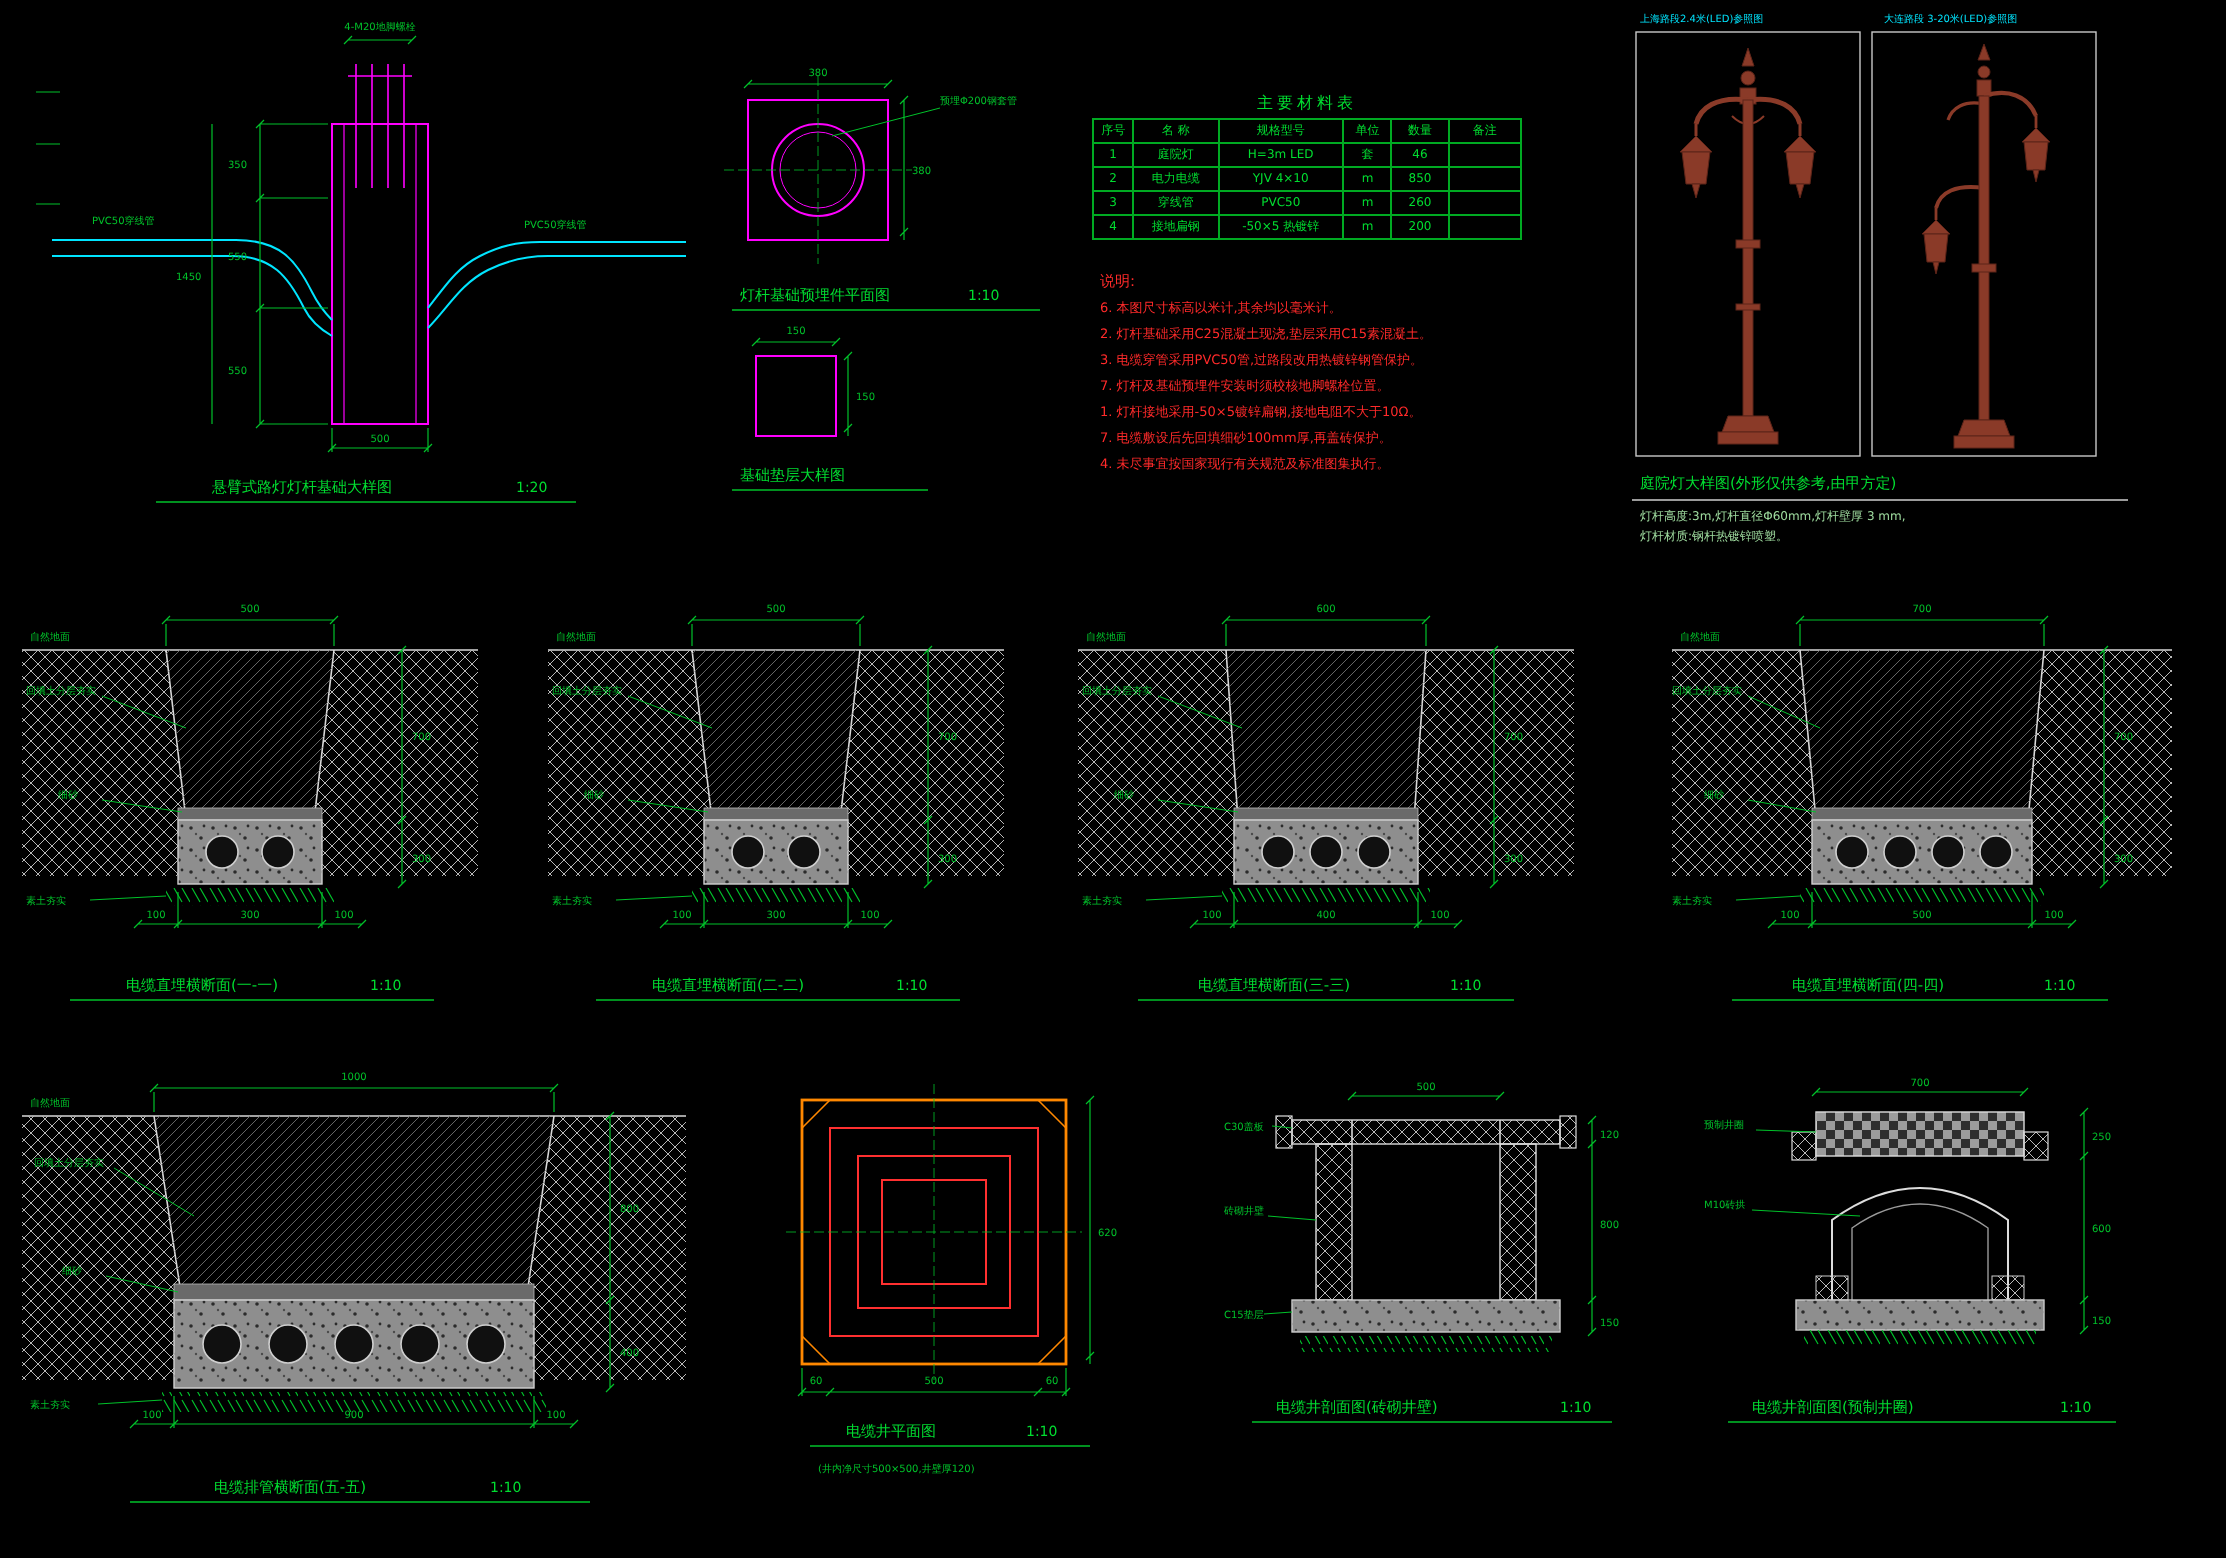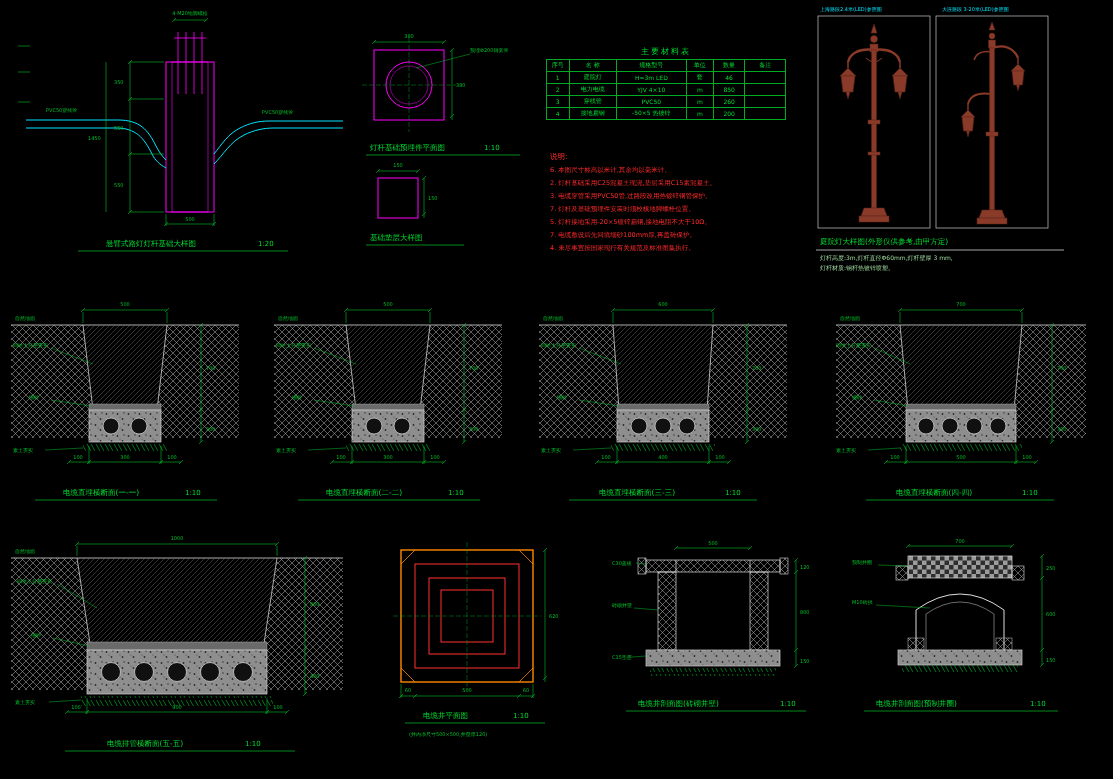--- a/index.html
+++ b/index.html
@@ -14,21 +14,21 @@
   .cap{fill:#00dd30;font-size:7.5px}
   .scl{fill:#00dd30;font-size:7px}
   .dim{stroke:#00c22a;stroke-width:0.6;fill:none}
   .ext{stroke:#00c22a;stroke-width:0.4;fill:none}
   .lead{stroke:#00c22a;stroke-width:0.5;fill:none}
   .wline{stroke:#d8d8d8;stroke-width:0.8;fill:none}
   .mag{stroke:#ff00ff;fill:none}
   .cyn{stroke:#00e5ff;fill:none}
   .undl{stroke:#00c22a;stroke-width:0.7}
   
-  .mat-wrap{width:240px}
+  .mat-wrap{width:215px}
   .mat-title{color:#00dd30;font-size:8px;text-align:center;margin-bottom:2px;letter-spacing:2px}
   table.mat{border-collapse:collapse;width:100%}
   .mat th,.mat td{border:1px solid #00aa22;color:#00dd30;font-size:6px;font-weight:normal;
                   padding:1px 2px;text-align:center;height:11px;white-space:nowrap;overflow:hidden}
   
   .notes{color:#ff2a2a;font-size:6.5px;line-height:13px;white-space:nowrap}
   .notes .ntitle{font-size:7.5px;display:block;margin-bottom:1px}
 </style>
 </head>
 <body>
@@ -183,27 +183,27 @@
             <td>接地扁钢</td>
             <td>-50×5 热镀锌</td>
             <td>m</td>
             <td>200</td>
             <td></td>
       </tr>
     </tbody>
       </table>
   </div>
 
-  <div class="abs notes" style="left:550px;top:150px">
+  <div class="abs notes" style="left:550px;top:134px">
     <span class="ntitle">说明:</span>
     <div>6. 本图尺寸标高以米计,其余均以毫米计。</div>
     <div>2. 灯杆基础采用C25混凝土现浇,垫层采用C15素混凝土。</div>
     <div>3. 电缆穿管采用PVC50管,过路段改用热镀锌钢管保护。</div>
     <div>7. 灯杆及基础预埋件安装时须校核地脚螺栓位置。</div>
-    <div>5. 灯杆接地采用-20×5镀锌扁钢,接地电阻不大于10Ω。</div>
+    <div>1. 灯杆接地采用-50×5镀锌扁钢,接地电阻不大于10Ω。</div>
     <div>7. 电缆敷设后先回填细砂100mm厚,再盖砖保护。</div>
     <div>4. 未尽事宜按国家现行有关规范及标准图集执行。</div>
   </div>
 
   <svg class="abs" style="left:806px;top:2px" width="268" height="274" viewBox="0 0 268 274">
     <text class="tc" x="14" y="9">上海路段2.4米(LED)参照图</text>
     <text class="tc" x="136" y="9">大连路段 3-20米(LED)参照图</text>
     <rect x="12" y="14" width="112" height="212" fill="none" stroke="#c8c8c8" stroke-width="0.7"></rect>
     <rect x="130" y="14" width="112" height="212" fill="none" stroke="#c8c8c8" stroke-width="0.7"></rect>
     <g fill="#8a3a28" stroke="#5d2418" stroke-width="0.5">

